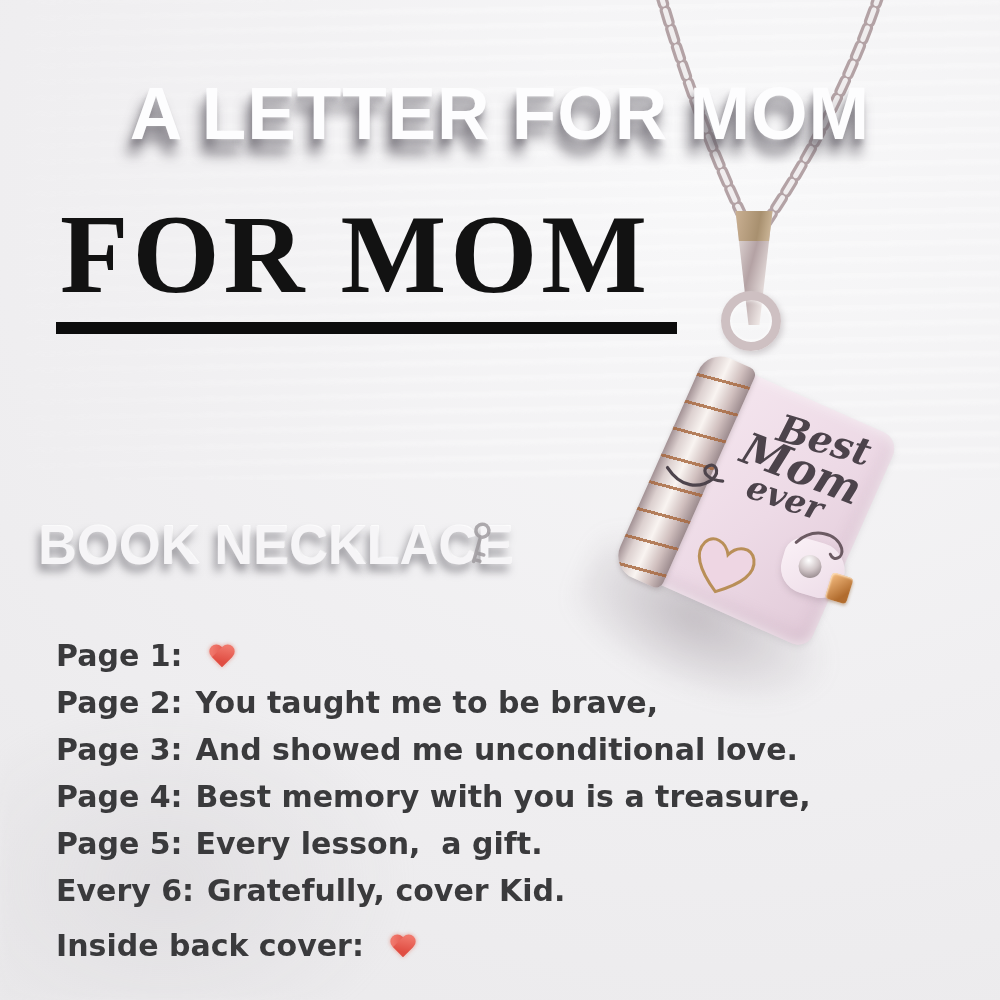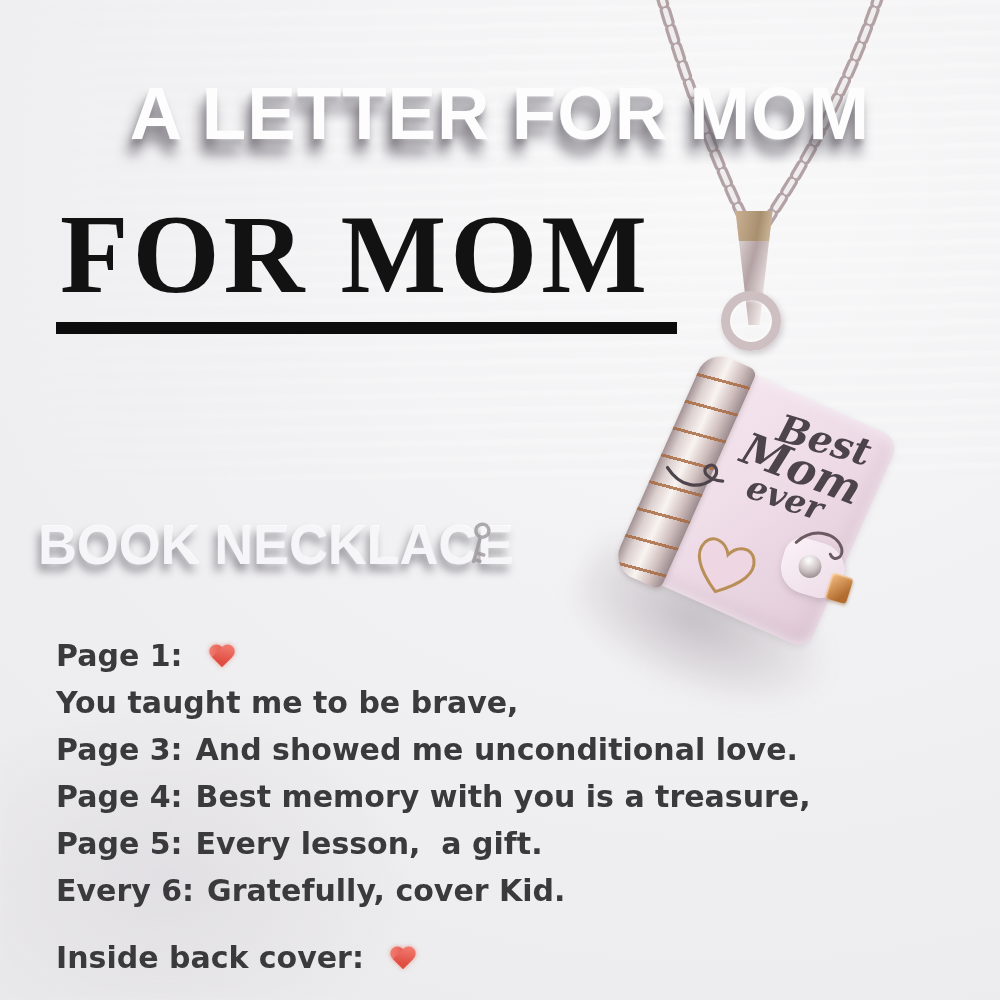--- a/index.html
+++ b/index.html
@@ -44,21 +44,21 @@
     white-space:nowrap;
   }
 
   
   .pages{
     position:absolute; left:56px; top:640px; display:flex; flex-direction:column; gap:15px;
     font-family:"DejaVu Sans", sans-serif; font-size:30px; font-weight:600; color:#3a3a3c;
   }
   .page-line{display:flex; align-items:center; white-space:pre; line-height:32px;}
   .page-label{margin-right:13px;}
-  .page-line.last{margin-top:20px;}
+  .page-line.last{margin-top:8px;}
   .heart-icon{
     position:relative; display:inline-block; width:28px; height:26px; margin-left:12px; top:2px;
     filter: drop-shadow(0 0 2px rgba(220,90,70,.55));
   }
   .heart-icon::before,.heart-icon::after{
     content:""; position:absolute; left:14px; top:0; width:14px; height:22px;
     background:linear-gradient(145deg,#f0776b 20%,#e04d42 80%); border-radius:14px 14px 0 0;
     transform:rotate(-45deg); transform-origin:0 100%;
   }
   .heart-icon::after{ left:0; transform:rotate(45deg); transform-origin:100% 100%; }
@@ -177,20 +177,21 @@
     <circle cx="10" cy="10" r="6.5" fill="none" stroke="#9b979b" stroke-width="3.5"></circle>
     <path d="M10,17 L10,42 M10,33 h8 M10,40 h6" fill="none" stroke="#9b979b" stroke-width="3.5" stroke-linecap="round"></path>
   </svg>
 
   <div class="pages">
     <div class="page-line">
       <span class="page-label">Page 1:</span>
       <span class="heart-icon"></span>
     </div>
     <div class="page-line">
+      <span class="page-label">Page 2:</span>
       <span class="page-text">You taught me to be brave,</span>
     </div>
     <div class="page-line">
       <span class="page-label">Page 3:</span>
       <span class="page-text">And showed me unconditional love.</span>
     </div>
     <div class="page-line">
       <span class="page-label">Page 4:</span>
       <span class="page-text">Best memory with you is a treasure,</span>
     </div>

